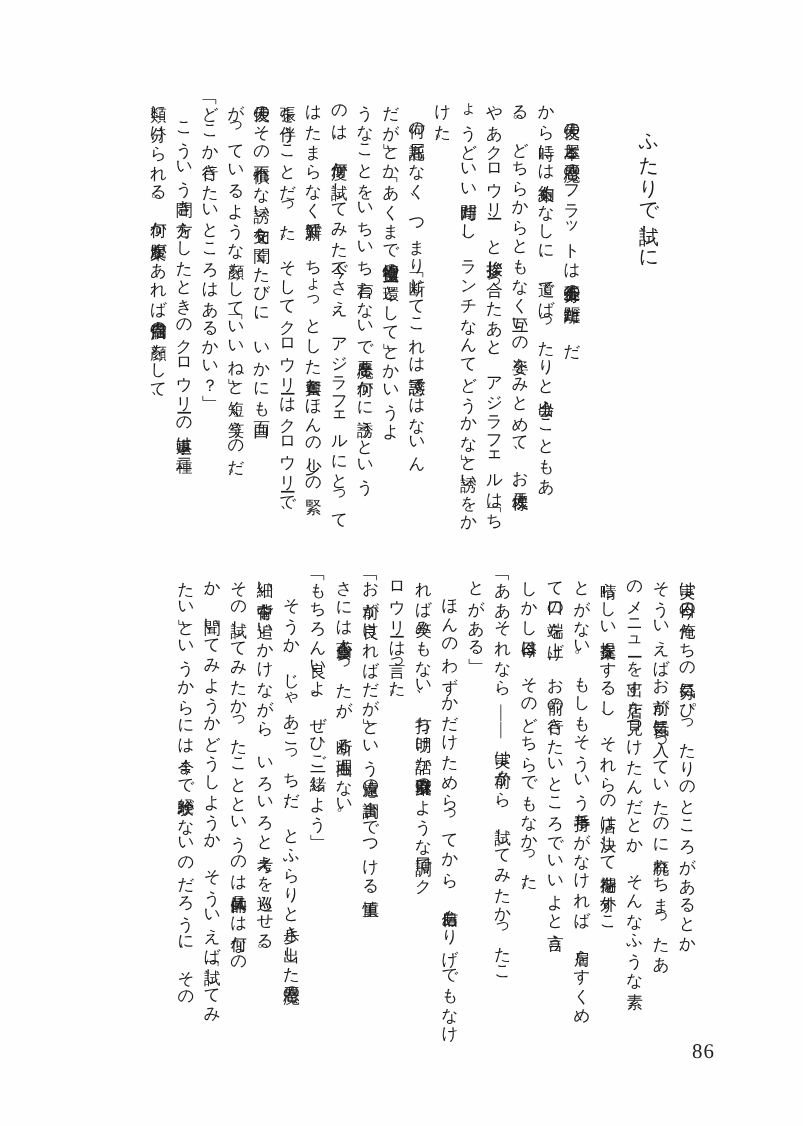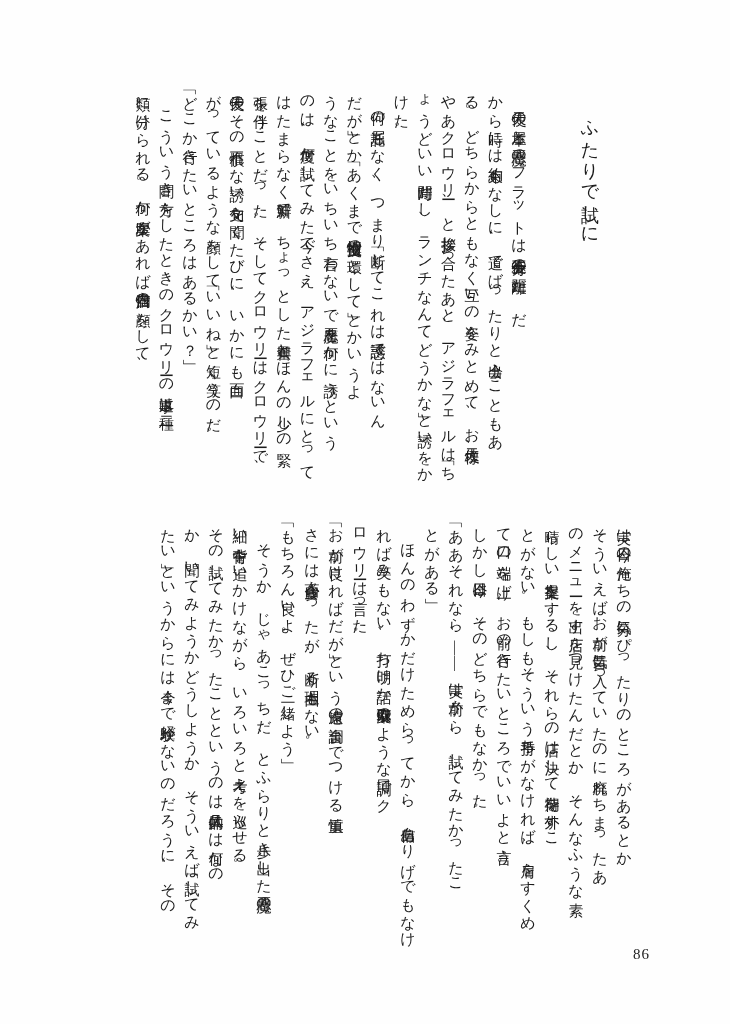--- a/index.html
+++ b/index.html
@@ -43,21 +43,21 @@
     letter-spacing: 0.6px;
     white-space: nowrap;    
   }
   .upper-band .vline { line-height: 23.5px; }
   .lower-band .vline { line-height: 24px; }
 
   .page-number {
     position: absolute;
     top: 946px;
     right: 80px;
-    font-size: 15px;
+    font-size: 19px;
     letter-spacing: 1px;
     color: #222;
     text-align: center;
   }
 </style>
 </head>
 <body>
 
 <div class="page">
 

